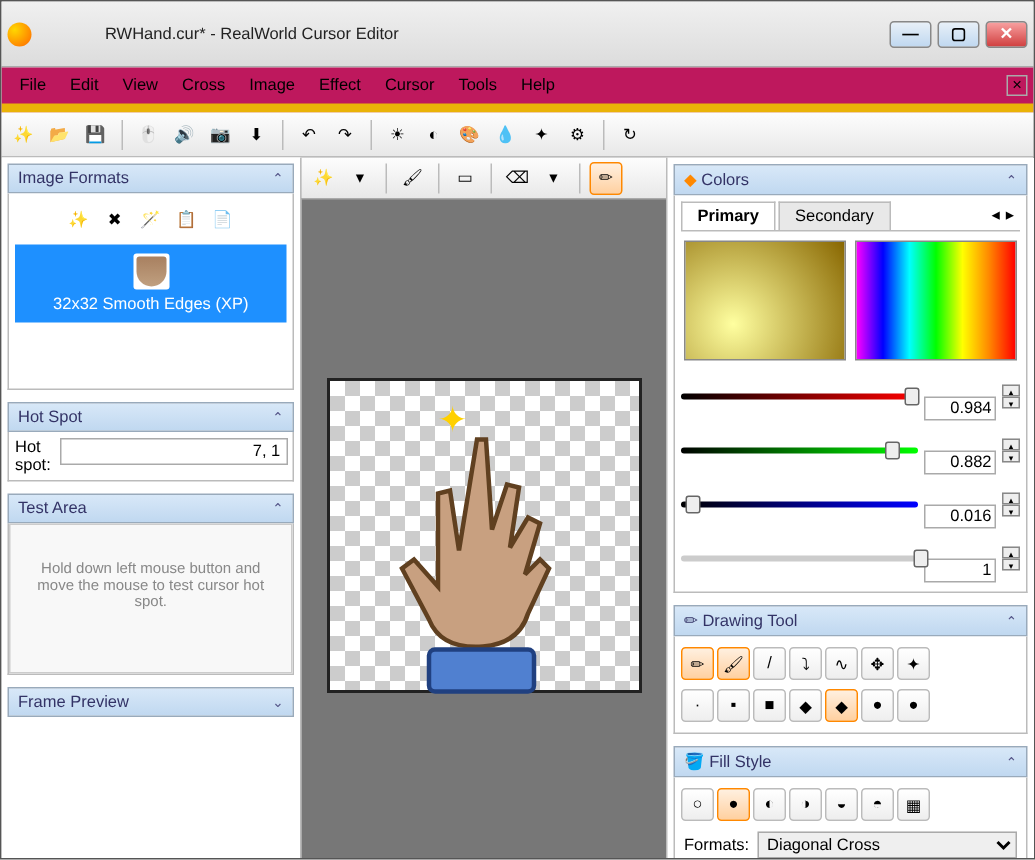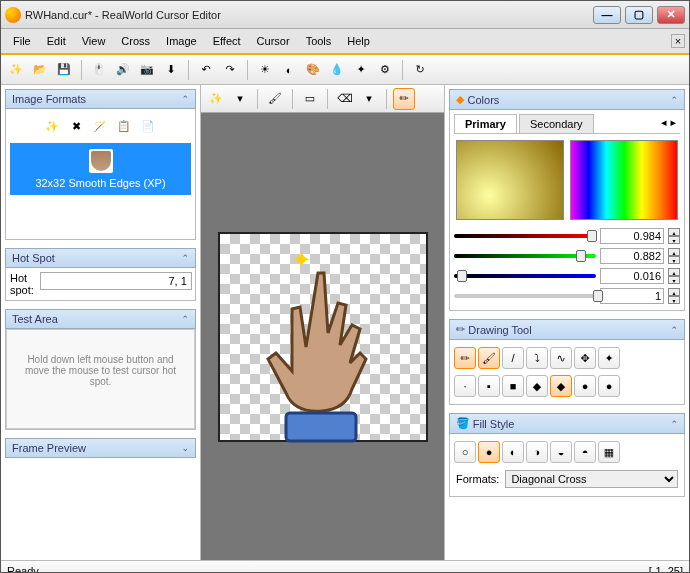--- a/index.html
+++ b/index.html
@@ -1,25 +1,25 @@
 <!DOCTYPE html>
 <html><head>
 <meta charset="utf-8">
 <style>
 * { box-sizing: border-box; margin: 0; padding: 0; font-family: "Segoe UI", Tahoma, sans-serif; font-size: 11px; }
 body { background: #fff; width: 690px; height: 573px; overflow: hidden; border: 1px solid #555; }
-.titlebar { height: 28px; background: linear-gradient(#f0f0f0, #dcdcdc); border-bottom: 1px solid #aaa; display: flex; align-items: center; padding: 0 4px; }
+.titlebar { height: 44px; background: linear-gradient(#f0f0f0, #dcdcdc); border-bottom: 1px solid #aaa; display: flex; align-items: center; padding: 0 4px; gap: 45px; }
 .titlebar .icon { width: 16px; height: 16px; margin-right: 4px; background: radial-gradient(circle at 30% 30%, #ffd700, #ff6600); border-radius: 50%; }
 .titlebar .title { flex: 1; color: #222; }
 .winbtns { display: flex; gap: 4px; }
 .winbtn { width: 28px; height: 18px; border: 1px solid #888; border-radius: 3px; display: flex; align-items: center; justify-content: center; font-weight: bold; cursor: pointer; }
 .winbtn.min { background: linear-gradient(#e8f0f8,#c0d8f0); }
 .winbtn.max { background: linear-gradient(#e8f0f8,#c0d8f0); }
 .winbtn.close { background: linear-gradient(#f8a0a0,#d04040); color: #fff; }
-.menubar { height: 20px; background: #e5e5e5; border-bottom: 2px solid #eab308; display: flex; align-items: center; padding: 12px 4px; }
+.menubar { height: 20px; background: #be185d; border-bottom: 6px solid #eab308; display: flex; align-items: center; padding: 12px 4px; }
 .menubar span { padding: 2px 8px; cursor: pointer; }
 .menubar .x { margin-left: auto; border: 1px solid #aaa; width: 14px; height: 14px; text-align: center; line-height: 12px; }
 .toolbar { height: 30px; background: linear-gradient(#fdfdfd,#e8e8e8); border-bottom: 1px solid #bbb; display: flex; align-items: center; padding: 0 4px; gap: 2px; }
 .tbtn { width: 22px; height: 22px; border: 1px solid transparent; border-radius: 3px; display: flex; align-items: center; justify-content: center; cursor: pointer; }
 .tsep { width: 1px; height: 20px; background: #bbb; margin: 0 4px; }
 .content { display: flex; height: calc(573px - 28px - 20px - 30px - 20px); }
 .leftpanel { width: 200px; background: #fff; border-right: 1px solid #bbb; display: flex; flex-direction: column; overflow: hidden; }
 .center { flex: 1; background: #777; display: flex; flex-direction: column; }
 .rightpanel { width: 245px; background: #fff; border-left: 1px solid #bbb; display: flex; flex-direction: column; overflow-y: auto; }
 .panelhdr { background: linear-gradient(#d8e8f8,#c0d8f0); border: 1px solid #9ab; padding: 3px 6px; color: #336; font-weight: 500; display: flex; align-items: center; cursor: pointer; }
@@ -47,21 +47,21 @@
 .colors-tabs .tab { padding: 3px 10px; cursor: pointer; background: #e8e8e8; border: 1px solid #bbb; border-bottom: none; margin-right: 2px; }
 .colors-tabs .tab.active { background: #fff; font-weight: bold; }
 .colors-tabs .nav { margin-left: auto; display: flex; gap: 4px; padding: 2px 4px; }
 .swatches { display: flex; gap: 6px; padding: 6px 2px; }
 .swatch { flex: 1; height: 80px; border: 1px solid #888; }
 .swatch.yellow { background: radial-gradient(circle at 30% 70%, #ffffa0, #886600); }
 .swatch.rainbow { background: linear-gradient(90deg,#f0f,#00f,#0ff,#0f0,#ff0,#f80,#f00); }
 .slider-row { display: flex; align-items: center; gap: 4px; padding: 2px 0; }
 .slider-row .track { flex: 1; height: 4px; background: #ccc; position: relative; border-radius: 2px; }
 .slider-row .thumb { position: absolute; top: -4px; width: 10px; height: 12px; background: #eee; border: 1px solid #666; border-radius: 2px; }
-.slider-row input { width: 64px; border: 1px solid #aaa; padding: 1px 2px; text-align: right; }
+.slider-row input { width: 48px; border: 1px solid #aaa; padding: 1px 2px; text-align: right; margin-top: 16px; }
 .slider-row .spin { width: 12px; display: flex; flex-direction: column; }
 .slider-row .spin div { height: 8px; border: 1px solid #888; font-size: 6px; text-align: center; background: #eee; cursor: pointer; }
 .toolrow { display: flex; gap: 2px; padding: 3px 0; flex-wrap: wrap; }
 .tool { width: 22px; height: 22px; border: 1px solid #bbb; border-radius: 3px; display: flex; align-items: center; justify-content: center; background: linear-gradient(#fff,#eee); cursor: pointer; }
 .tool.active { border-color: #f80; background: linear-gradient(#fff0e0,#ffd0a0); }
 .pattern-row { display: flex; align-items: center; gap: 6px; padding: 4px 2px; }
 .pattern-row select { flex: 1; border: 1px solid #aaa; padding: 1px; }
 .statusbar { height: 20px; background: linear-gradient(#fdfdfd,#e8e8e8); border-top: 1px solid #bbb; display: flex; align-items: center; padding: 0 6px; gap: 28px; }
 .statusbar .coords { margin-left: auto; }
 svg { display: block; }

